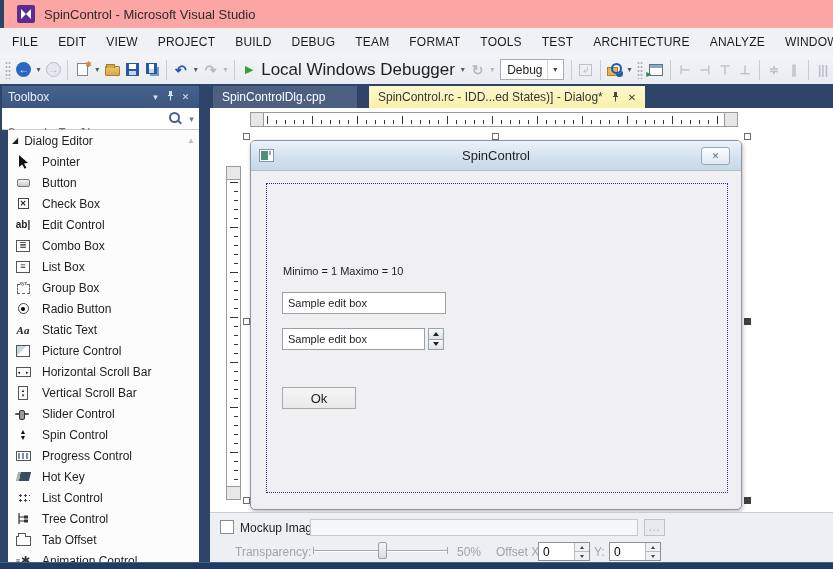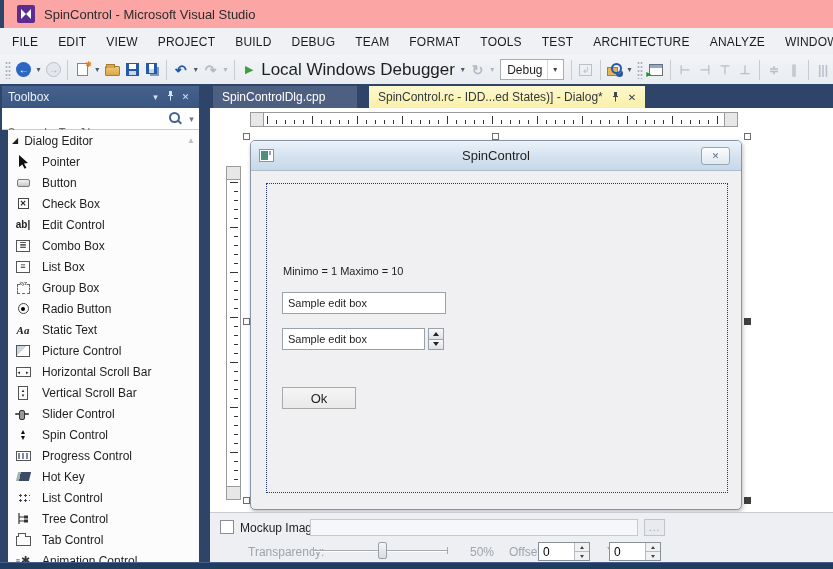--- a/index.html
+++ b/index.html
@@ -143,21 +143,21 @@
   .tri-up { width:0; height:0; border-left:3px solid transparent; border-right:3px solid transparent; border-bottom:4px solid #222; }
   .tri-dn { width:0; height:0; border-left:3px solid transparent; border-right:3px solid transparent; border-top:4px solid #222; }
   .dlg-ok { position:absolute; left:31px; top:216px; width:74px; height:22px; border:1px solid #A9A9A9; background:linear-gradient(#F5F5F5,#E9E9EA); font-size:13px; display:flex; align-items:center; justify-content:center; }
 
   
   .mockupbar { position:absolute; left:0; top:428px; width:623px; height:50px; background:#EDEFF2; border-top:1px solid #C9CDD2; }
   .mk-check { position:absolute; left:10px; top:7px; width:14px; height:14px; border:1px solid #8c8c8c; background:#fff; }
   .mk-label { position:absolute; left:30px; top:8px; font-size:12px; color:#1e1e1e; }
   .mk-input { position:absolute; left:100px; top:6px; width:328px; height:17px; background:#F6F7F8; border:1px solid #C6CACE; }
   .mk-browse { position:absolute; left:434px; top:6px; width:21px; height:17px; border:1px solid #C0C4C8; background:#E8EAED; color:#9EA3A9; font-size:10px; display:flex; align-items:center; justify-content:flex-start; padding-left:4px; letter-spacing:1px; }
-  .mk-gray { position:absolute; font-size:12px; color:#9EA4AC;margin-left:13px; }
+  .mk-gray { position:absolute; font-size:12px; color:#9EA4AC; }
   .mk-slider { position:absolute; left:103px; top:36px; width:135px; height:4px; }
   .mk-slider .track { position:absolute; left:0; right:0; top:1px; height:1px; background:#A5A9AE; box-shadow:0 1px 0 #fff; }
   .mk-slider .end { position:absolute; top:-2px; width:1px; height:7px; background:#A5A9AE; }
   .mk-thumb { position:absolute; left:65px; top:-7px; width:9px; height:17px; background:linear-gradient(#F4F5F6,#DADEE2); border:1px solid #9aa0a6; border-radius:2px; }
   .mk-spin { position:absolute; top:29px; width:52px; height:19px; background:#fff; border:1px solid #8A9097; display:flex; }
   .mk-spin .v { flex:1; font-size:12px; color:#000; padding:2px 0 0 4px; }
   .mk-spin .arr { width:15px; border-left:1px solid #B8BCC1; display:flex; flex-direction:column; }
   .mk-spin .arr i { flex:1; background:#EFF1F3; display:flex; align-items:center; justify-content:center; }
   .mk-spin .arr i + i { border-top:1px solid #B8BCC1; }
   .mk-spin .t { width:0; height:0; border-left:2.5px solid transparent; border-right:2.5px solid transparent; }
@@ -402,21 +402,21 @@
                 <rect x="8" y="3.5" width="4" height="3" fill="#333"></rect>
                 <rect x="8" y="7.5" width="4" height="3" fill="#333"></rect>
               </svg>
             </span>
             <span>Tree Control</span>
           </div>
         <div class="tbx-item">
             <span class="tbx-ico">
               <span class="i-tab"></span>
             </span>
-            <span>Tab Control</span>
+            <span>Tab Offset</span>
           </div>
         <div class="tbx-item">
             <span class="tbx-ico">
               <span class="i-anim">✱</span>
             </span>
             <span>Animation Control</span>
           </div>
       </div>
     </aside>
 

